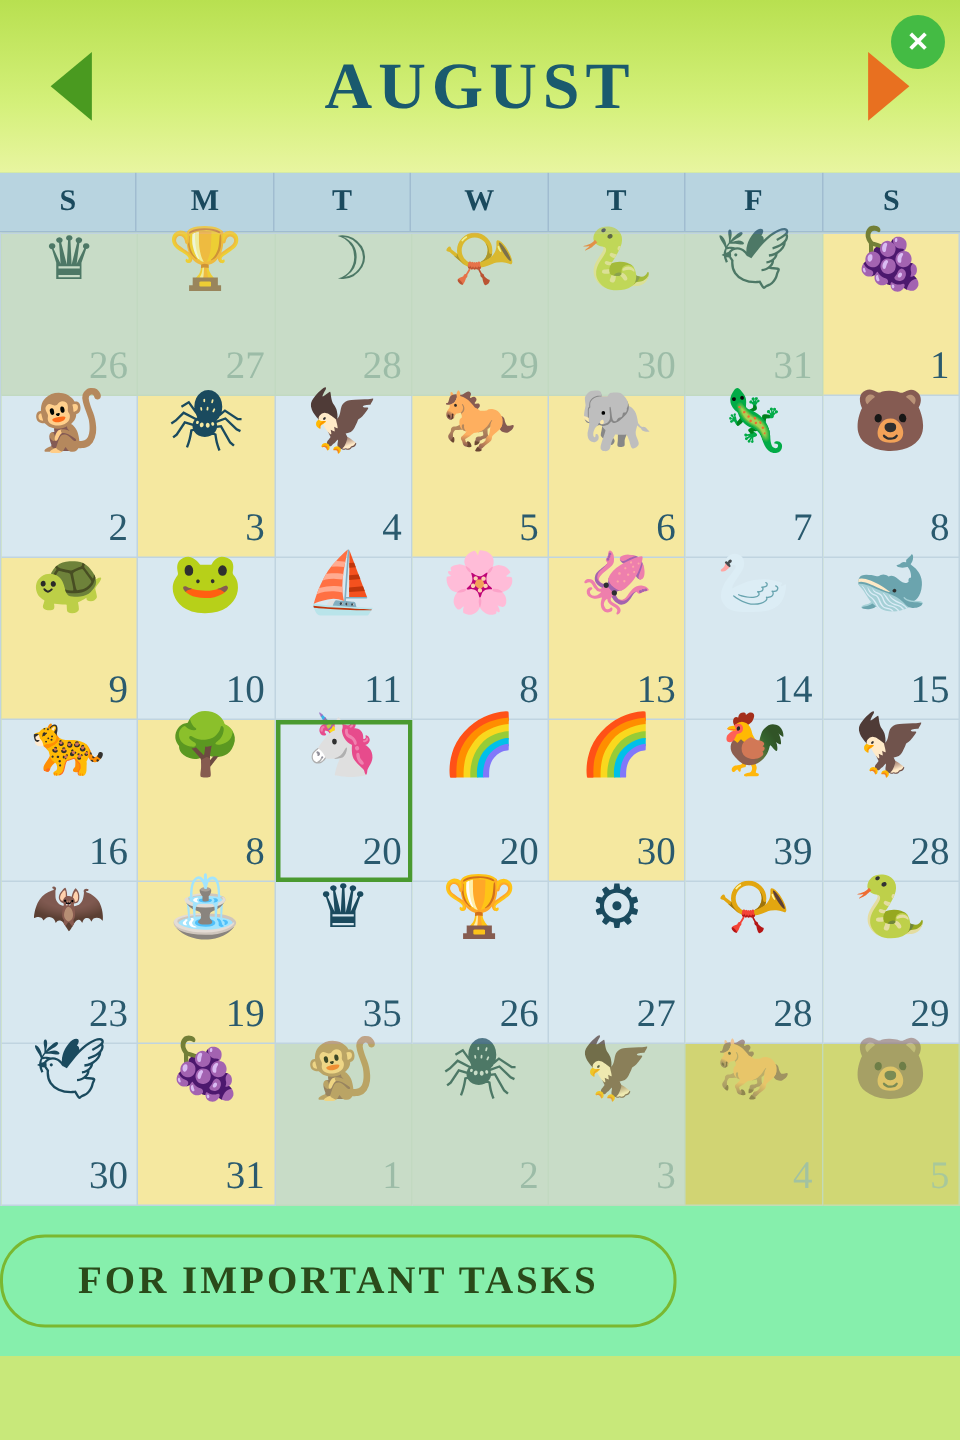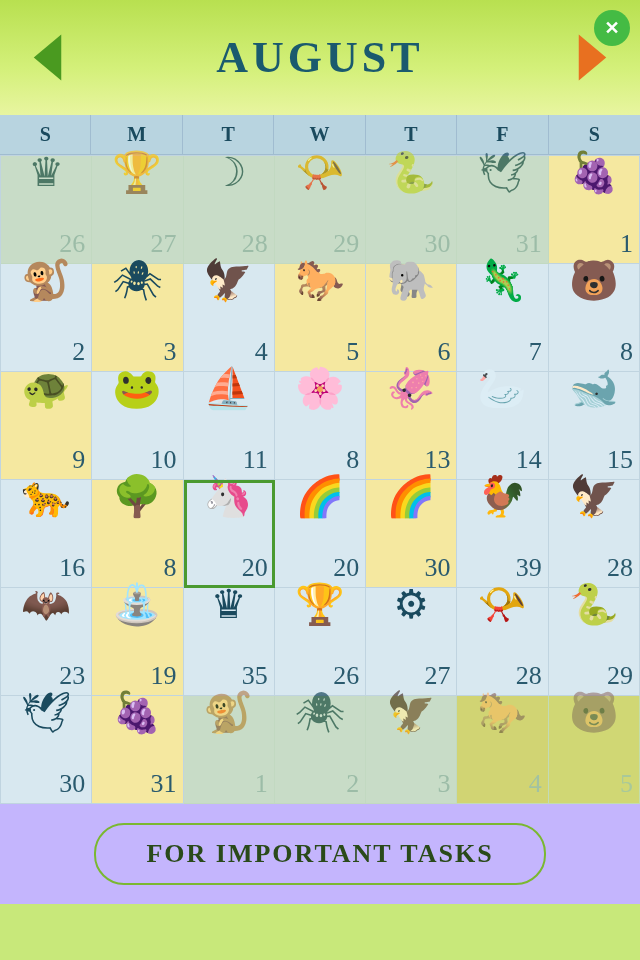--- a/index.html
+++ b/index.html
@@ -119,22 +119,22 @@
       padding-right: 6px;
       font-weight: normal;
       margin-top: 34px;
     }
 
     
     .footer {
       height: 100px;
       display: flex;
       align-items: center;
-      justify-content: center;
-      background: #c4b5fd;
+      justify-content: flex-start;
+      background: #86efac;
     }
     .important-btn {
       border: 2px solid #7ab830;
       border-radius: 30px;
       padding: 14px 50px;
       font-size: 26px;
       font-weight: bold;
       color: #2a4a1a;
       background: transparent;
       letter-spacing: 2px;

